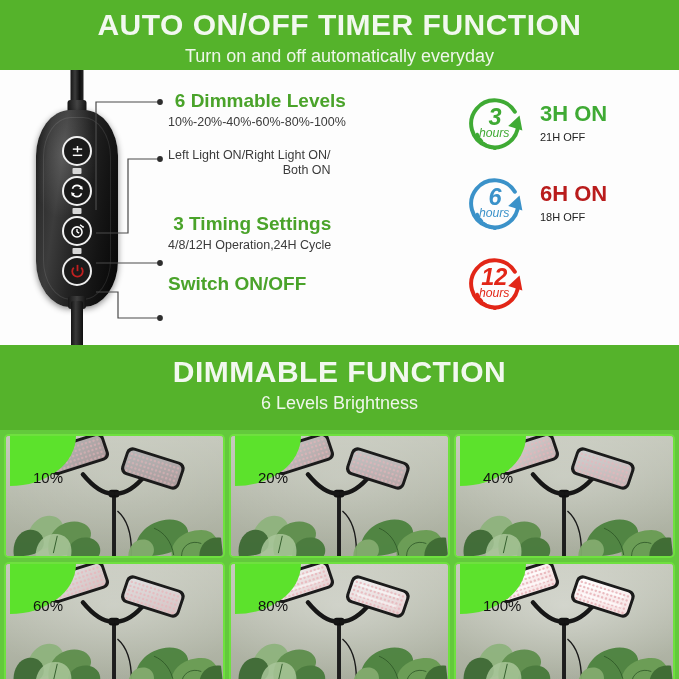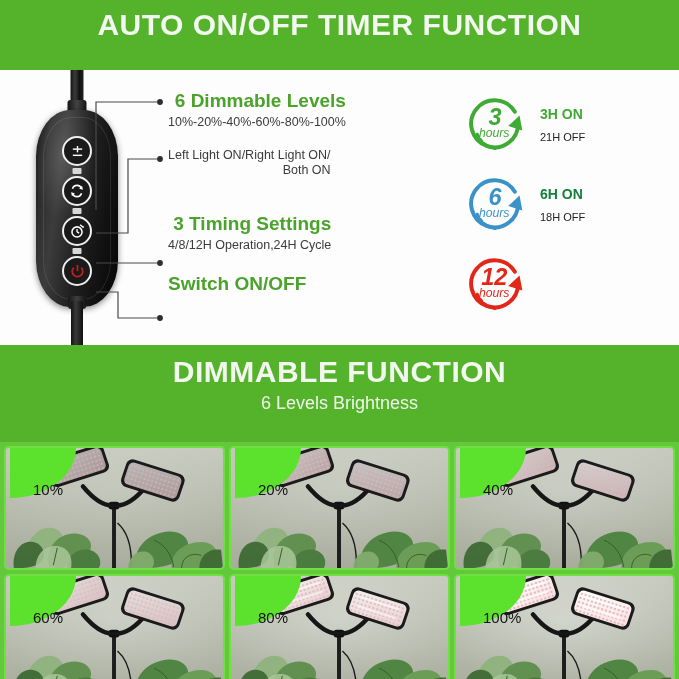--- a/index.html
+++ b/index.html
@@ -124,29 +124,29 @@
   
   .timers { position:absolute; left:466px; top:14px; width:205px; }
   .timer-row {
     position:relative; height:80px;
     display:flex; align-items:center;
   }
   .timer-icon { width:62px; height:62px; flex:0 0 62px; position:relative; }
   .timer-icon svg { display:block; }
   .timer-text { margin-left:12px; }
   .timer-on {
-    font-size:14px; font-weight:bold; line-height:26px; white-space:nowrap;
+    font-size:22px; font-weight:bold; line-height:26px; white-space:nowrap;
   }
   .timer-off {
     font-size:11px; color:#222; line-height:19px; margin-top:1px;
     white-space:nowrap;
   }
 
   
-  .banner.b2 { height:97px; padding-top:10px; }
+  .banner.b2 { height:85px; padding-top:10px; }
 
   
   .grid {
     background:#63c93c;
     padding:4px;
     display:grid;
     grid-template-columns:repeat(3,1fr);
     grid-template-rows:repeat(2,1fr);
     gap:4px;
     height:260px;
@@ -173,20 +173,21 @@
     font-size:15px; color:#121212; font-weight:normal; line-height:17px;
   }
 </style>
 </head>
 <body>
 
 <div class="page">
 
   <div class="banner b1">
     <div class="banner-title">AUTO ON/OFF TIMER FUNCTION</div>
+    <div class="banner-sub">Turn on and off automatically everyday</div>
   </div>
 
   <div class="features">
 
     <div class="device-wrap">
       <div class="cord-top"></div>
       <div class="cord-collar"></div>
 
       <div class="controller">
         <div class="btn btn-plus">
@@ -295,21 +296,21 @@
         <div class="timer-icon">
           <svg viewBox="0 0 66 66" width="62" height="62">
             <path d="M52 20 A25 25 0 1 0 55.5 33" fill="none" stroke="#3b92c9" stroke-width="4.2" stroke-linecap="round"></path>
             <polygon points="57 24 60 40 45 35" fill="#3b92c9"></polygon>
             <path d="M12 44 A24 24 0 0 0 31 59" fill="none" stroke="#3b92c9" stroke-width="3.4" stroke-dasharray="3 3" stroke-linecap="round"></path>
             <text x="31" y="34" font-family="Liberation Sans, sans-serif" font-size="25" font-weight="bold" font-style="italic" fill="#3b92c9" text-anchor="middle">6</text>
             <text x="30" y="47" font-family="Liberation Sans, sans-serif" font-size="13" font-style="italic" fill="#3b92c9" text-anchor="middle">hours</text>
           </svg>
         </div>
         <div class="timer-text">
-          <div class="timer-on" style="color:#15803d">6H ON</div>
+          <div class="timer-on" style="color:#b91c1c">6H ON</div>
           <div class="timer-off">18H OFF</div>
         </div>
       </div>
 
       <div class="timer-row">
         <div class="timer-icon">
           <svg viewBox="0 0 66 66" width="62" height="62">
             <path d="M52 20 A25 25 0 1 0 55.5 33" fill="none" stroke="#e22617" stroke-width="4.2" stroke-linecap="round"></path>
             <polygon points="57 24 60 40 45 35" fill="#e22617"></polygon>
             <path d="M12 44 A24 24 0 0 0 31 59" fill="none" stroke="#e22617" stroke-width="3.4" stroke-dasharray="3 3" stroke-linecap="round"></path>

